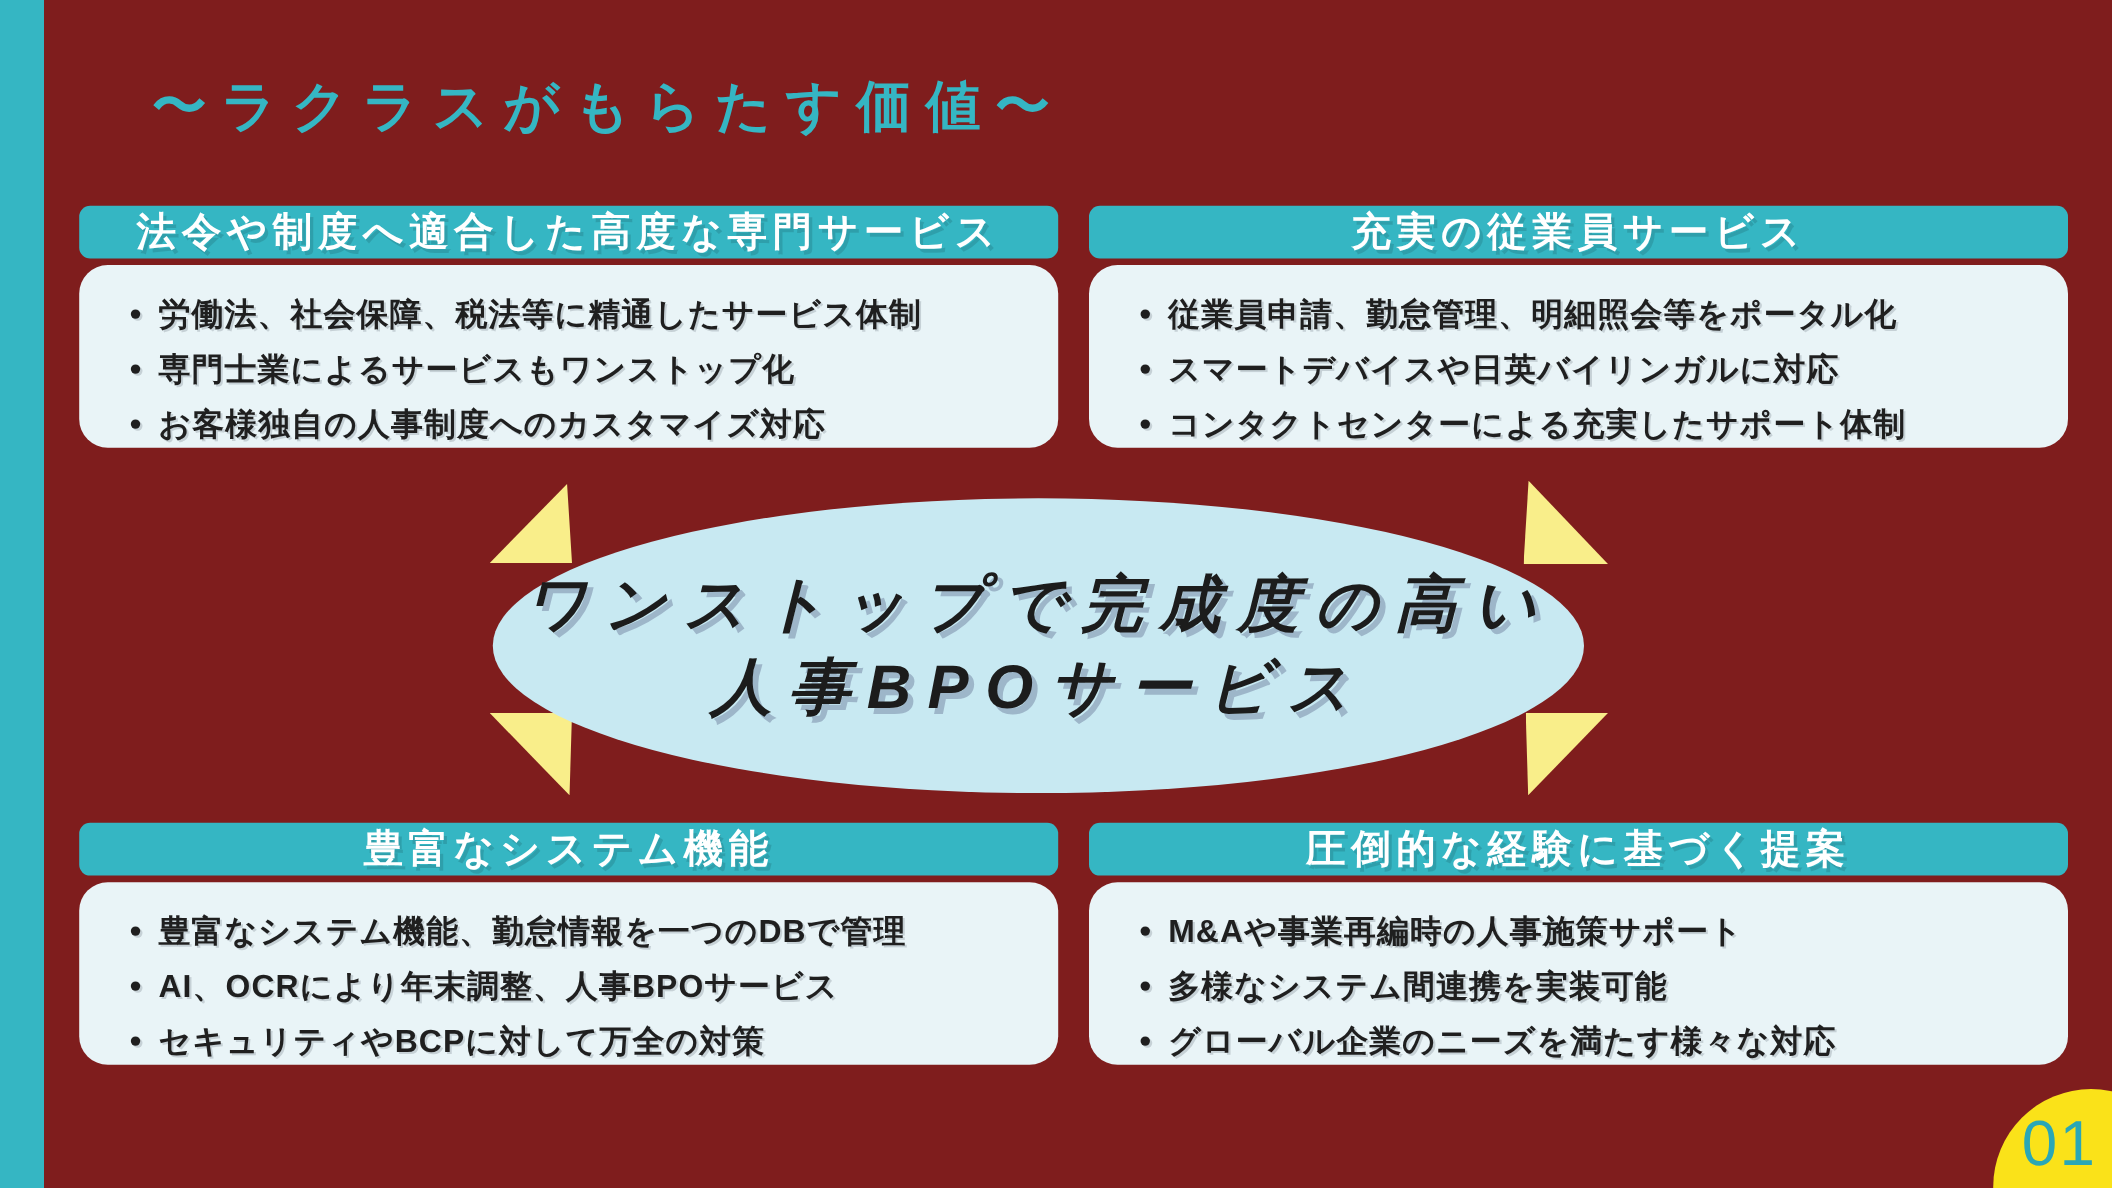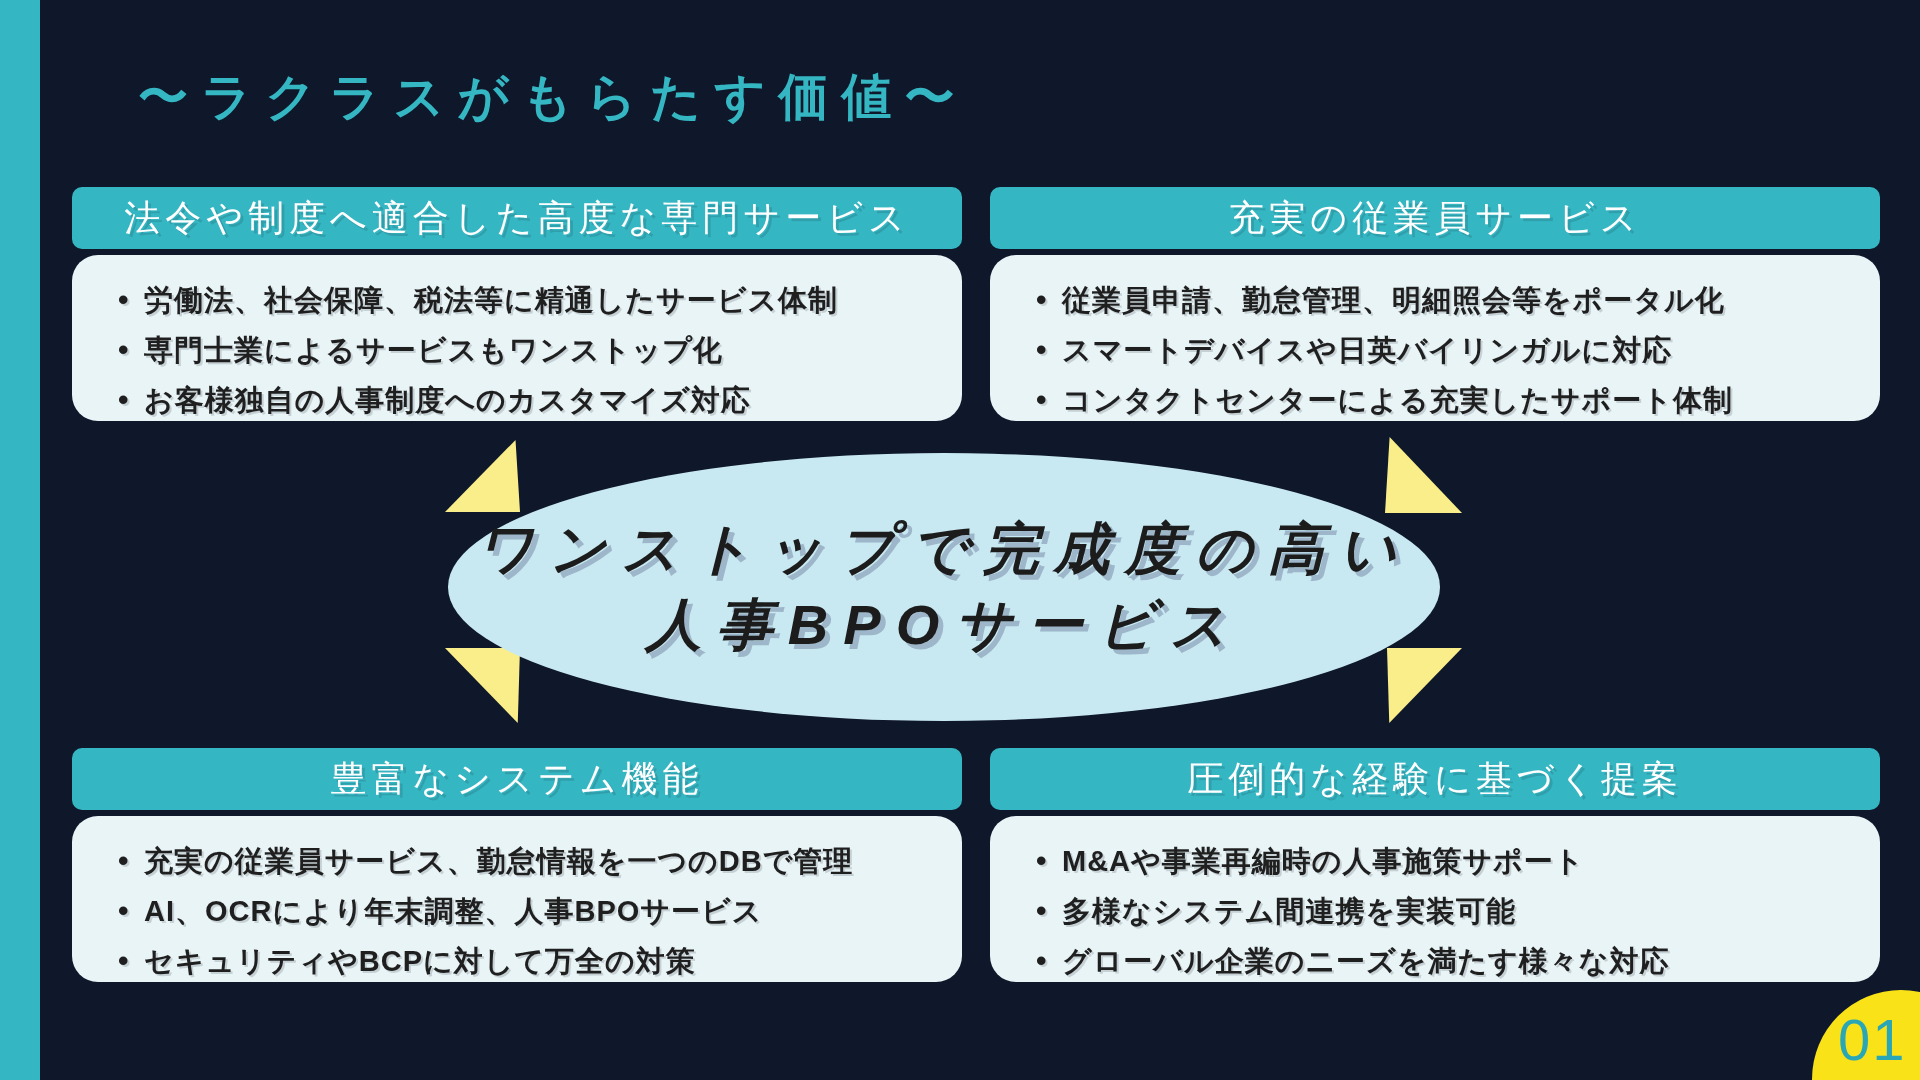--- a/index.html
+++ b/index.html
@@ -1,41 +1,41 @@
 <!DOCTYPE html>
 <html><head>
 <meta charset="utf-8">
 <style>
   html,body{margin:0;padding:0;background:#ffffff;}
   .slide{
     position:relative;
     width:1920px;height:1080px;
-    background:#0f172a;
+    background:#7f1d1d;
     overflow:hidden;
     font-family:"Liberation Sans","DejaVu Sans",sans-serif;
   }
   .side-bar{
     position:absolute;left:0;top:0;width:40px;height:1080px;
     background:#35b6c3;
   }
   .slide-title{
     position:absolute;left:138px;top:64px;
     font-size:50px;font-weight:900;color:#35b6c3;
     letter-spacing:13px;line-height:66px;white-space:nowrap;
   }
   
   .vbox{position:absolute;width:890px;}
   .vbox.tl{left:72px;top:187px;}
   .vbox.tr{left:990px;top:187px;}
   .vbox.bl{left:72px;top:748px;}
   .vbox.br{left:990px;top:748px;}
   .vbox-header{
-    height:62px;background:#35b6c3;border-radius:10px;
+    height:48px;background:#35b6c3;border-radius:10px;
     display:flex;align-items:center;justify-content:center;
-    color:#ffffff;font-size:36px;font-weight:400;letter-spacing:5px;
+    color:#ffffff;font-size:36px;font-weight:700;letter-spacing:5px;
     text-shadow:3px 3px 0 rgba(0,0,0,0.12);
     white-space:nowrap;
   }
   .vbox-body{
     margin-top:6px;background:#e9f4f7;border-radius:26px;
     height:166px;box-sizing:border-box;
     padding:20px 20px 0 46px;
   }
   .vbox-body ul{margin:0;padding:0;list-style:none;}
   .vbox-body li{
@@ -108,21 +108,21 @@
         <li>スマートデバイスや日英バイリンガルに対応</li>
         <li>コンタクトセンターによる充実したサポート体制</li>
       </ul>
     </div>
   </div>
 
   <div class="vbox bl">
     <div class="vbox-header">豊富なシステム機能</div>
     <div class="vbox-body">
       <ul>
-        <li>充実の従業員サービス、勤怠情報を一つのDBで管理</li>
+        <li>豊富なシステム機能、勤怠情報を一つのDBで管理</li>
         <li>AI、OCRにより年末調整、人事BPOサービス</li>
         <li>セキュリティやBCPに対して万全の対策</li>
       </ul>
     </div>
   </div>
 
   <div class="vbox br">
     <div class="vbox-header">圧倒的な経験に基づく提案</div>
     <div class="vbox-body">
       <ul>

